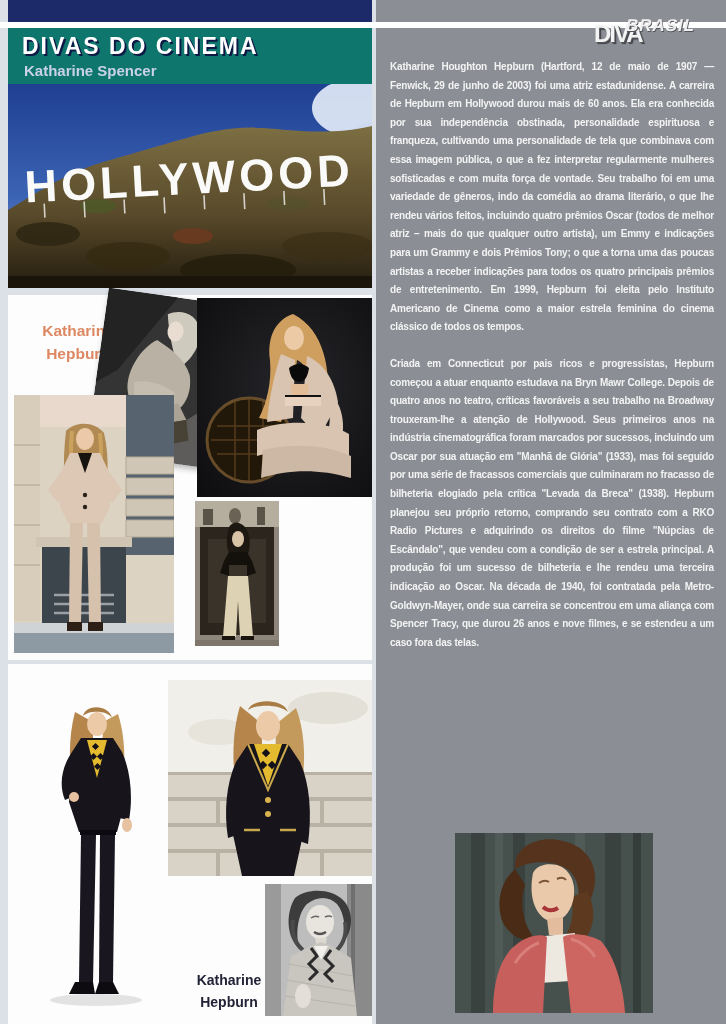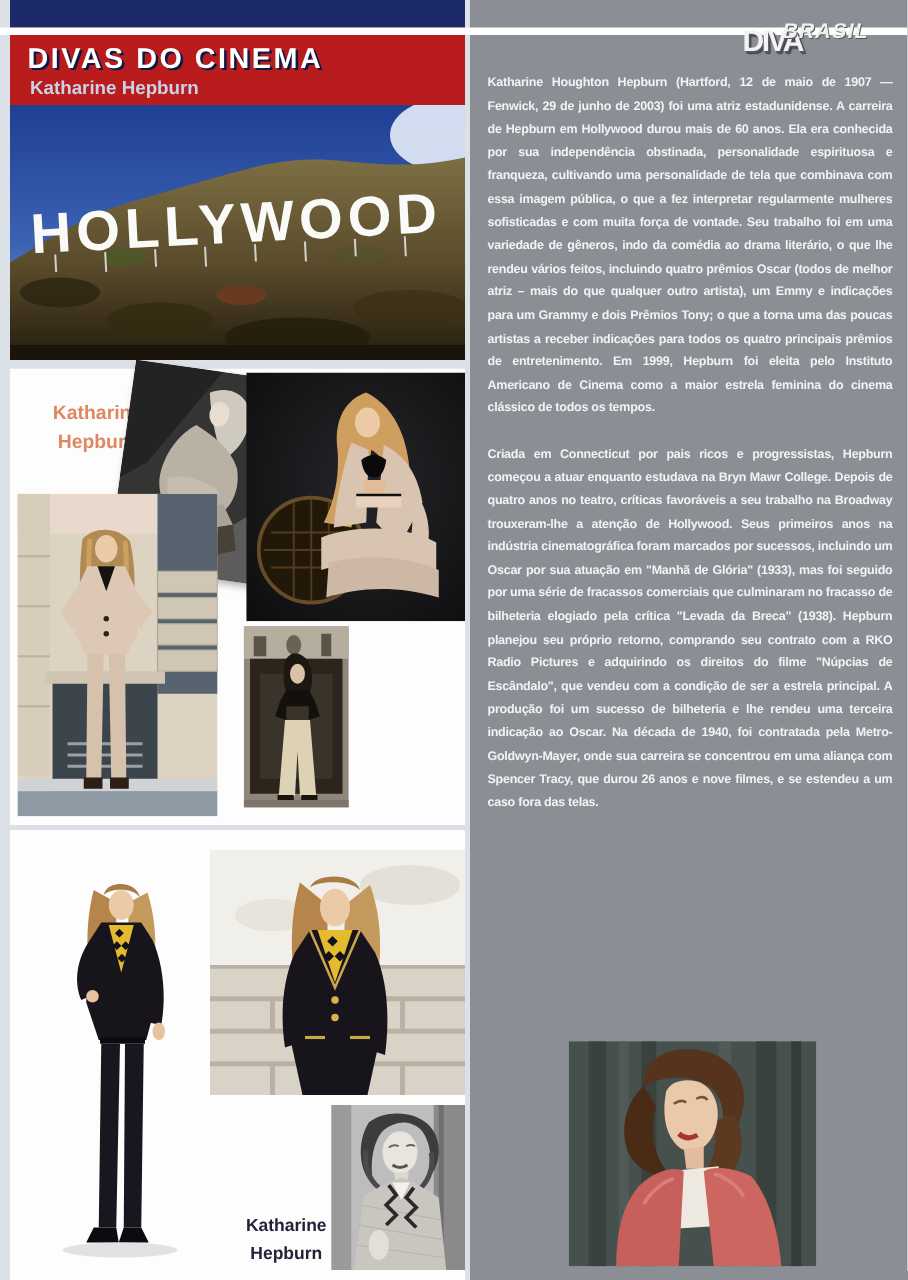--- a/index.html
+++ b/index.html
@@ -5,21 +5,21 @@
   html,body{margin:0;padding:0;}
   body{
     width:726px;height:1024px;position:relative;overflow:hidden;
     background:#dce0e7;
     font-family:"Liberation Sans", sans-serif;
   }
   .abs{position:absolute;}
   
   .white-rule{left:0;top:22px;width:726px;height:6px;background:#ffffff;z-index:60;}
   
-  .blue-panel{left:8px;top:0;width:364px;height:288px;background:#b91c1c;}
+  .blue-panel{left:8px;top:0;width:364px;height:288px;background:#0f766e;}
   .navy-strip{left:0;top:0;width:100%;height:22px;background:#1d2a69;}
   .deco-title{
     left:14px;top:33px;font-size:23px;font-weight:bold;color:#ffffff;
     letter-spacing:2px;text-shadow:2px 2px 0 #0e1844;white-space:nowrap;
   }
   .blue-subtitle{left:16px;top:62px;font-size:15px;font-weight:bold;color:#c9d2e8;}
   .hollywood-photo{left:0;top:84px;}
   .collage-panel{left:8px;top:295px;width:364px;height:365px;background:#fdfdfd;}
   .collage-label{
     left:28px;top:24px;width:84px;text-align:center;
@@ -92,21 +92,21 @@
     <path d="M56,116 C70,102 86,100 92,104 L88,180 L38,180 C38,150 44,130 56,116 Z" fill="#c75f5c"></path>
     <path d="M146,108 C130,100 114,100 108,104 L116,180 L170,180 C168,152 160,124 146,108 Z" fill="#cd6661"></path>
     <path d="M60,130 C66,120 76,112 84,110" stroke="#d97f7a" stroke-width="3" fill="none"></path>
     <path d="M140,124 C134,114 124,108 116,106" stroke="#d97f7a" stroke-width="3" fill="none"></path>
   </svg>
 </div>
 
 <div class="abs blue-panel">
   <div class="abs navy-strip"></div>
   <div class="abs deco-title">DIVAS DO CINEMA</div>
-  <div class="abs blue-subtitle">Katharine Hepburn</div>
+  <div class="abs blue-subtitle">Katharine Spencer</div>
 
   <svg class="abs hollywood-photo" width="364" height="204" viewBox="0 0 364 204">
     <defs>
       <linearGradient id="sky" x1="0" y1="0" x2="0" y2="1">
         <stop offset="0" stop-color="#1f3f93"></stop>
           <stop offset="0.55" stop-color="#3b63b4"></stop>
           <stop offset="1" stop-color="#8fa9d8"></stop>
       </linearGradient>
       <linearGradient id="hill" x1="0" y1="0" x2="0" y2="1">
         <stop offset="0" stop-color="#7d6f43"></stop>

